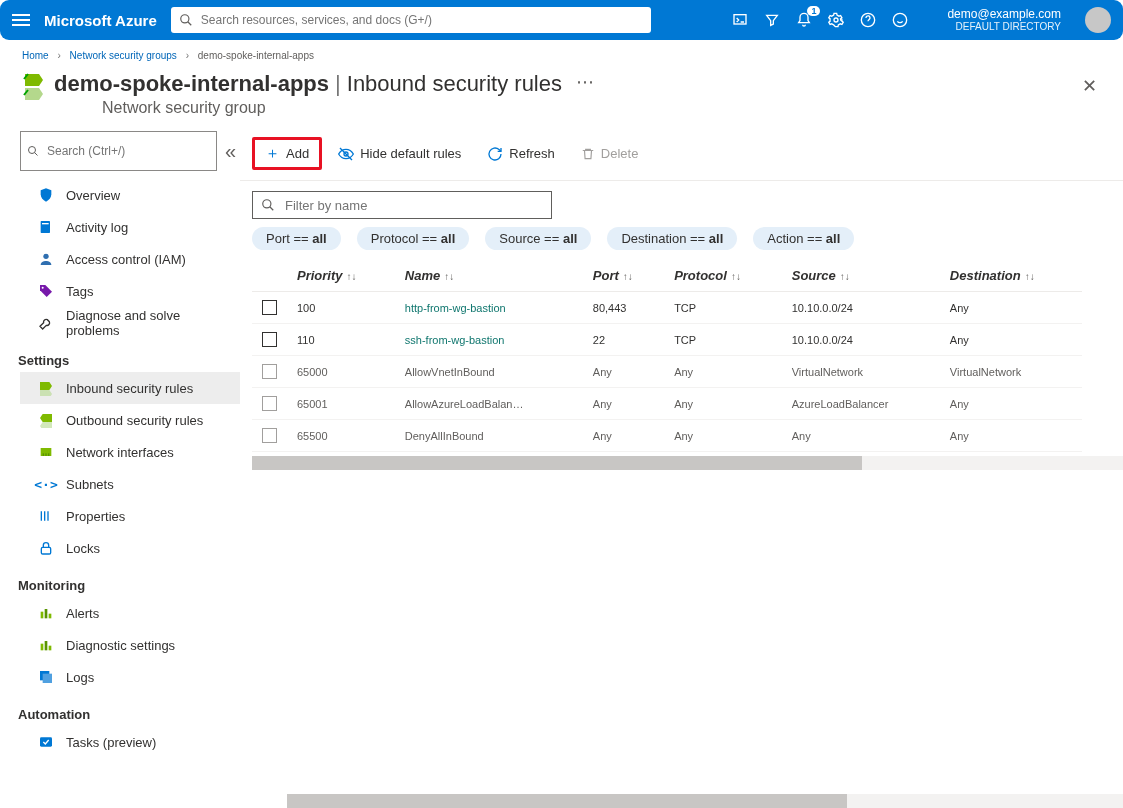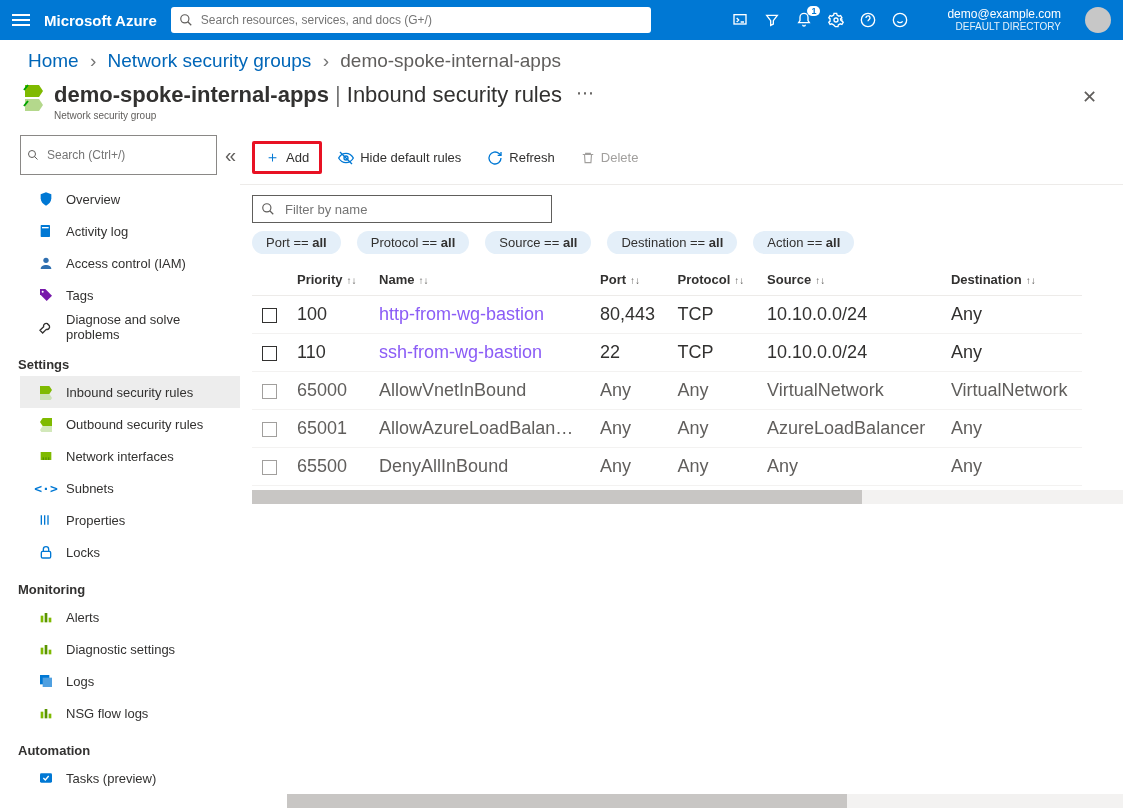--- a/index.html
+++ b/index.html
@@ -1,42 +1,42 @@
 <!DOCTYPE html>
 <html><head>
 <meta charset="utf-8">
 <style>
   * { box-sizing: border-box; }
   html, body { margin:0; padding:0; font-family: "Segoe UI", Arial, sans-serif; font-size:13px; color:#323130; background:#fff; width:1123px; height:808px; overflow:hidden;}
   
-  .topbar { background:#0078d4; color:#fff; height:40px; display:flex; align-items:center; padding:0 12px; gap:14px;}
+  .topbar { background:#0078d4; color:#fff; height:40px; display:flex; align-items:center; padding:0 12px; gap:14px;border-radius:9px;}
   .topbar .hamburger { width:18px; display:flex; flex-direction:column; gap:3px; cursor:pointer;}
   .topbar .hamburger span{height:2px;background:#fff;}
   .topbar .brand { font-size:15px; font-weight:600; white-space:nowrap;}
   .top-search { flex:0 0 480px; background:#fff; border-radius:3px; height:26px; display:flex; align-items:center; padding:0 8px; gap:6px;}
   .top-search input{border:none;outline:none;flex:1;font-size:12px;color:#c2410c;}
   .top-search .sicon{color:#605e5c;}
   .top-right{margin-left:auto;display:flex;align-items:center;gap:16px;}
   .top-right .ico{width:16px;text-align:center;font-size:14px;cursor:pointer;position:relative;}
   .bell-badge{position:absolute;top:-6px;right:-8px;background:#fff;color:#0078d4;border-radius:8px;font-size:9px;padding:0 4px;font-weight:600;}
   .account{display:flex;flex-direction:column;align-items:flex-end;line-height:1.1;margin-left:23px;}
   .account .email{font-size:12px;}
   .account .dir{font-size:10px;opacity:.9;}
   .avatar{width:26px;height:26px;border-radius:50%;background:#c7c7c7;margin-left:8px;}
   
-  .breadcrumb{padding:10px 28px;font-size:19px;}
+  .breadcrumb{padding:10px 22px;font-size:10px;}
   .breadcrumb a{color:#0066b8;text-decoration:none;}
   .breadcrumb .sep{color:#767676;margin:0 6px;}
   .breadcrumb .current{color:#605e5c;}
   
   .page-head{display:flex;align-items:flex-start;padding:0 22px 14px 22px;}
   .page-head .title-wrap{display:flex;align-items:flex-start;gap:12px;}
   .page-head .nsg-icon-top{width:20px;height:30px;position:relative;}
   .page-head h1{font-size:22px;font-weight:600;margin:0;}
-  .page-head .sub{font-size:10px;color:#605e5c;margin-top:2px;}
+  .page-head .sub{font-size:16px;color:#605e5c;margin-top:2px;margin-left:48px;}
   .page-head .divider{color:#767676;font-weight:300;margin:0 6px;}
   .page-head .light{font-weight:400;}
   .page-head .ellipsis{color:#605e5c;margin-left:14px;font-size:18px;cursor:pointer;}
   .page-head .close{margin-left:auto;font-size:18px;color:#605e5c;cursor:pointer;padding:4px;}
   
   .layout{display:flex;height:calc(100% - 123px);}
   .sidebar{width:240px;border-right:0;padding:0 0 0 0;overflow:hidden;}
   .side-search{display:flex;align-items:center;padding:0 4px 0 20px;gap:8px;margin-bottom:8px;}
   .side-search .box{flex:1;border:1px solid #8a8886;height:40px;display:flex;align-items:center;padding:0 6px;gap:6px;}
   .side-search .box input{border:none;outline:none;flex:1;font-size:12px;color:#605e5c;}
@@ -54,27 +54,27 @@
   .tbtn.highlight{border:3px solid #e81123;border-radius:2px;}
   .filter-row{padding:10px 12px 8px;}
   .filter-box{border:1px solid #605e5c;height:28px;width:300px;display:flex;align-items:center;padding:0 8px;gap:8px;}
   .filter-box input{border:none;outline:none;flex:1;font-size:13px;color:#605e5c;}
   .pills{display:flex;gap:16px;padding:0 12px 10px;}
   .pill{background:#e4eff9;border-radius:14px;padding:4px 14px;font-size:13px;color:#323130;cursor:pointer;}
   .pill b{font-weight:600;}
   
   .table-wrap{overflow-x:auto;overflow-y:hidden;flex:1;margin:0 0 0 12px;}
   table{border-collapse:collapse;min-width:830px;width:830px;}
-  th{font-weight:600;text-align:left;font-size:13px;color:#323130;padding:8px 10px;border-bottom:1px solid #edebe9;white-space:nowrap;}
+  th{font-weight:600;text-align:left;font-size:13px;color:#323130;padding:8px 10px;border-bottom:1px solid #edebe9;white-space:nowrap;font-style:italic;}
   th .sort{color:#605e5c;font-size:10px;margin-left:4px;}
-  td{padding:8px 10px;border-bottom:1px solid #f3f2f1;font-size:18px;white-space:nowrap;}
+  td{padding:8px 10px;border-bottom:1px solid #f3f2f1;font-size:11px;white-space:nowrap;}
   tr.default-row td{color:#605e5c;}
   .cbx{width:15px;height:15px;border:1px solid #323130;display:inline-block;vertical-align:middle;}
   tr.default-row .cbx{border-color:#a19f9d;}
-  .link{color:#8b5cf6;cursor:pointer;}
+  .link{color:#0f766e;cursor:pointer;}
   .chkcol{width:28px;}
   
   .hscroll-track{position:absolute;left:287px;right:0;bottom:0;height:14px;background:#f3f2f1;}
   .hscroll-thumb{height:14px;background:#c8c6c4;width:560px;}
   .tbl-scroll-track{height:14px;background:#f3f2f1;margin:4px 0 0 0;width:100%;display:flex;}
   .tbl-scroll-thumb{height:14px;background:#c8c6c4;width:70%;}
   svg{display:block;}
   .icon-wrap{width:16px;display:flex;justify-content:center;}
 </style>
 </head>
@@ -304,30 +304,20 @@
           <span>Diagnostic settings</span>
         </div>
         <div class="side-item">
           <span class="icon-wrap">
             <svg width="16" height="16" viewBox="0 0 24 24" fill="none" stroke="" stroke-width="2">
               <rect x="3" y="3" width="14" height="14" fill="#0078d4"></rect>
               <rect x="7" y="7" width="14" height="14" fill="#50a0e0"></rect>
             </svg>
           </span>
           <span>Logs</span>
-        </div>
-        <div class="side-item">
-          <span class="icon-wrap">
-            <svg width="16" height="16" viewBox="0 0 24 24" fill="none" stroke="" stroke-width="2">
-              <rect x="4" y="10" width="4" height="10" fill="#7fba00"></rect>
-              <rect x="10" y="6" width="4" height="14" fill="#599400"></rect>
-              <rect x="16" y="13" width="4" height="7" fill="#7fba00"></rect>
-            </svg>
-          </span>
-          <span>NSG flow logs</span>
         </div>
         <div class="side-group">Automation</div>
         <div class="side-item">
           <span class="icon-wrap">
             <svg width="16" height="16" viewBox="0 0 24 24" fill="none" stroke="" stroke-width="2">
               <rect x="3" y="5" width="18" height="14" rx="2" fill="#0078d4"></rect>
               <path d="M8 12l3 3 5-6" stroke="#fff" fill="none"></path>
             </svg>
           </span>
           <span>Tasks (preview)</span>

